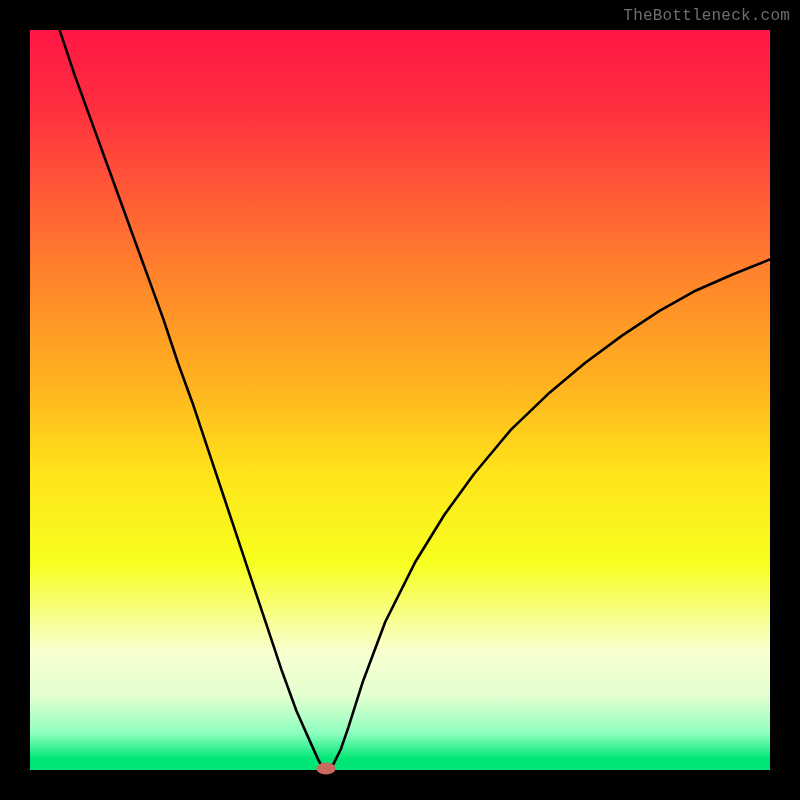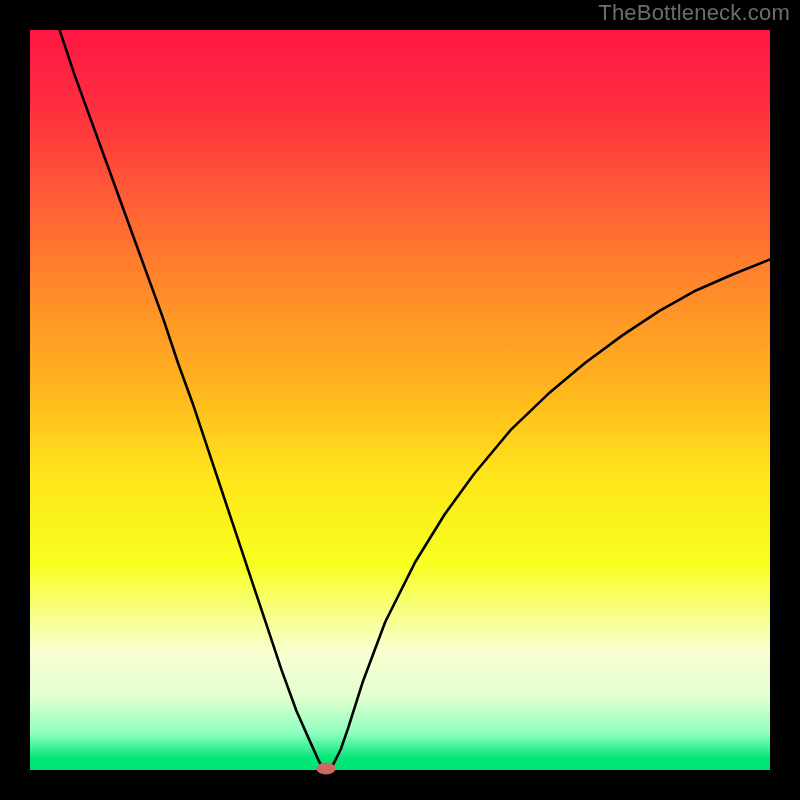--- a/index.html
+++ b/index.html
@@ -12,26 +12,27 @@
     font-family: Arial, Helvetica, sans-serif;
   }
   .stage {
     position: relative;
     width: 800px;
     height: 800px;
     background: #000000;
   }
   .watermark {
     position: absolute;
-    top: 0;
+    top: 7px;
     right: 10px;
     color: #6d6d6d;
-    font-size: 22px;
+    font-size: 16px;
     font-weight: 500;
     letter-spacing: 0.2px;
+    font-family: Liberation Mono, monospace;
   }
   svg.plot {
     position: absolute;
     top: 0;
     left: 0;
     width: 800px;
     height: 800px;
   }
 </style>
 </head>

